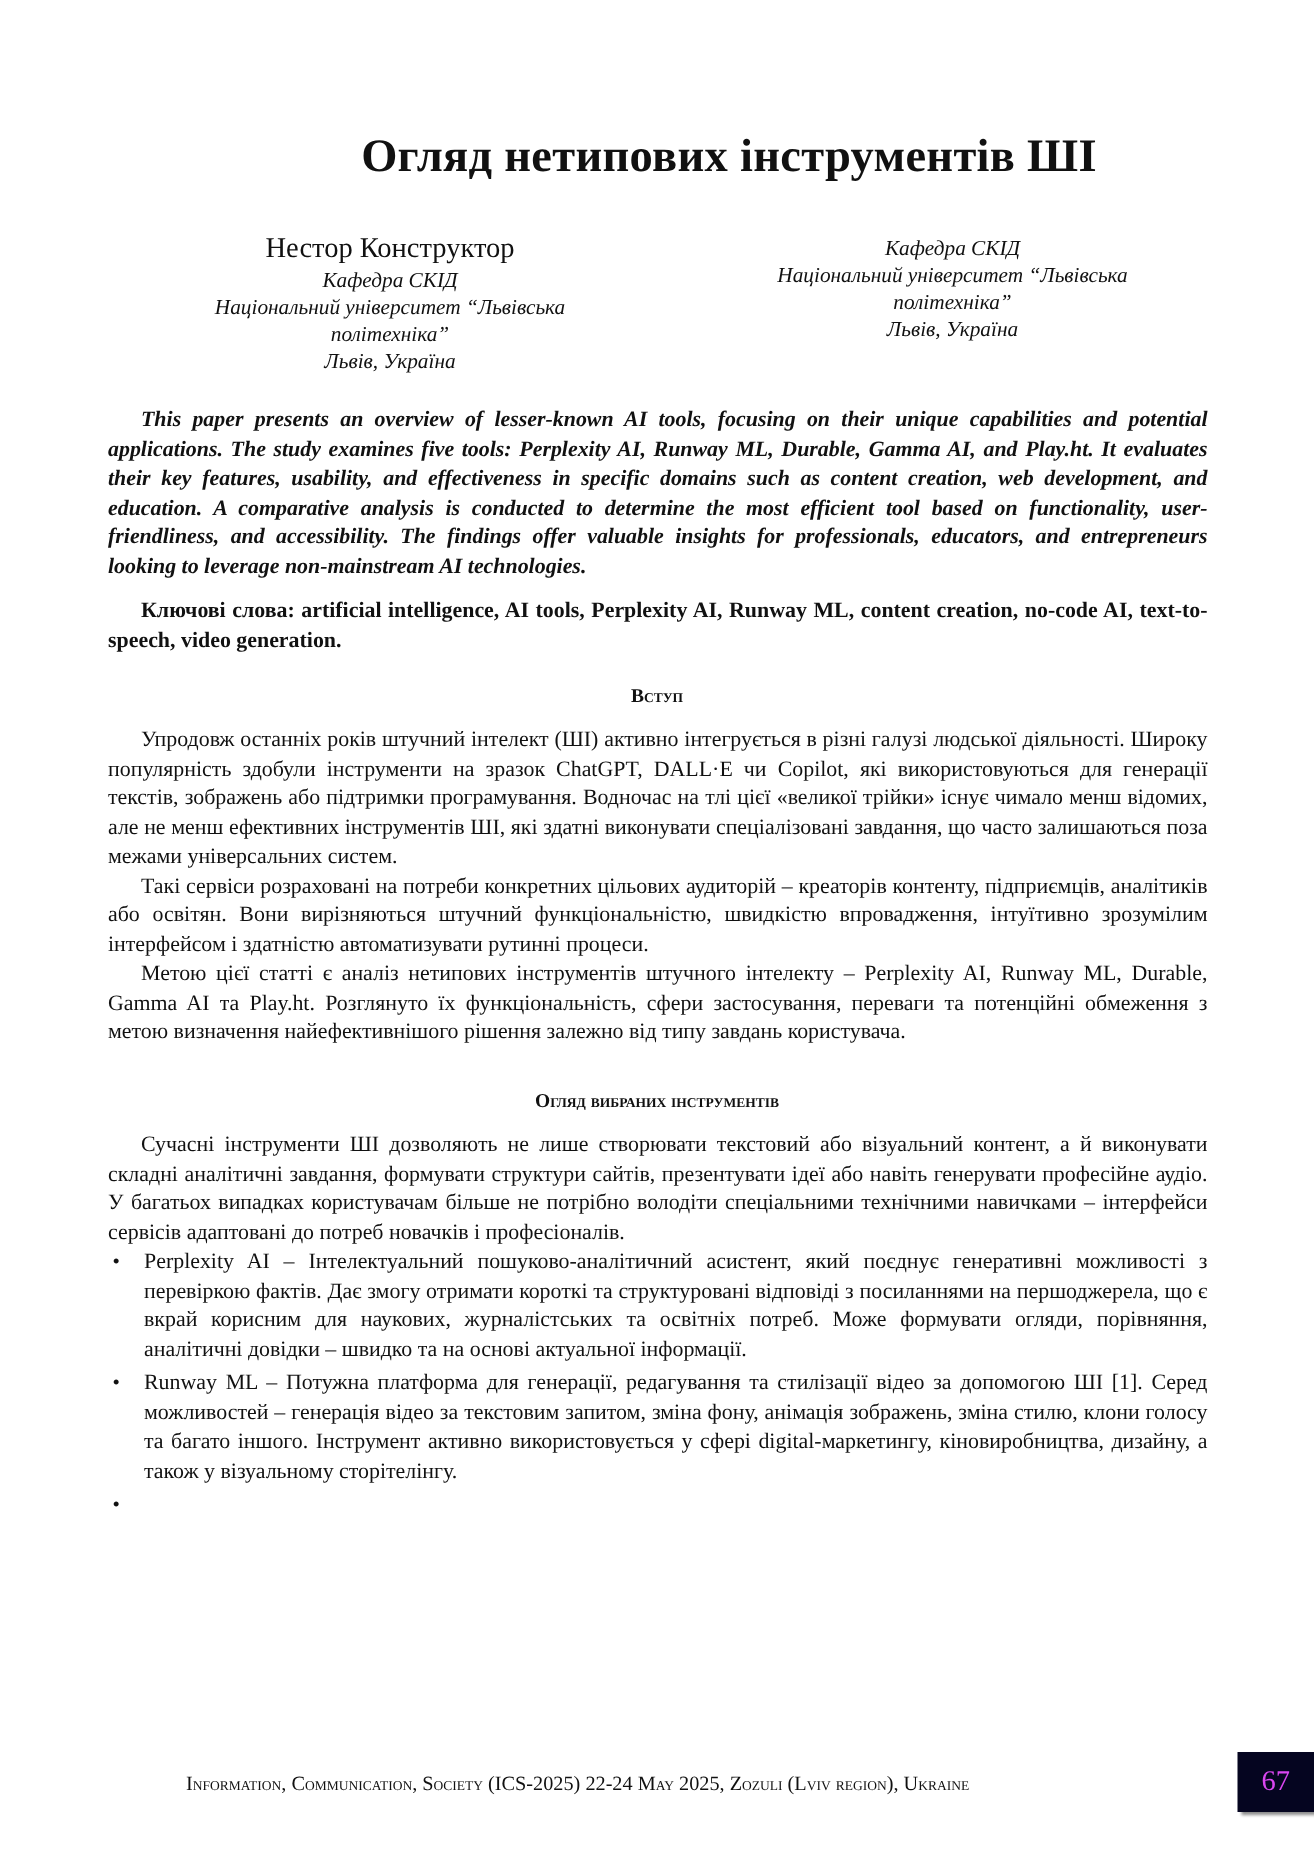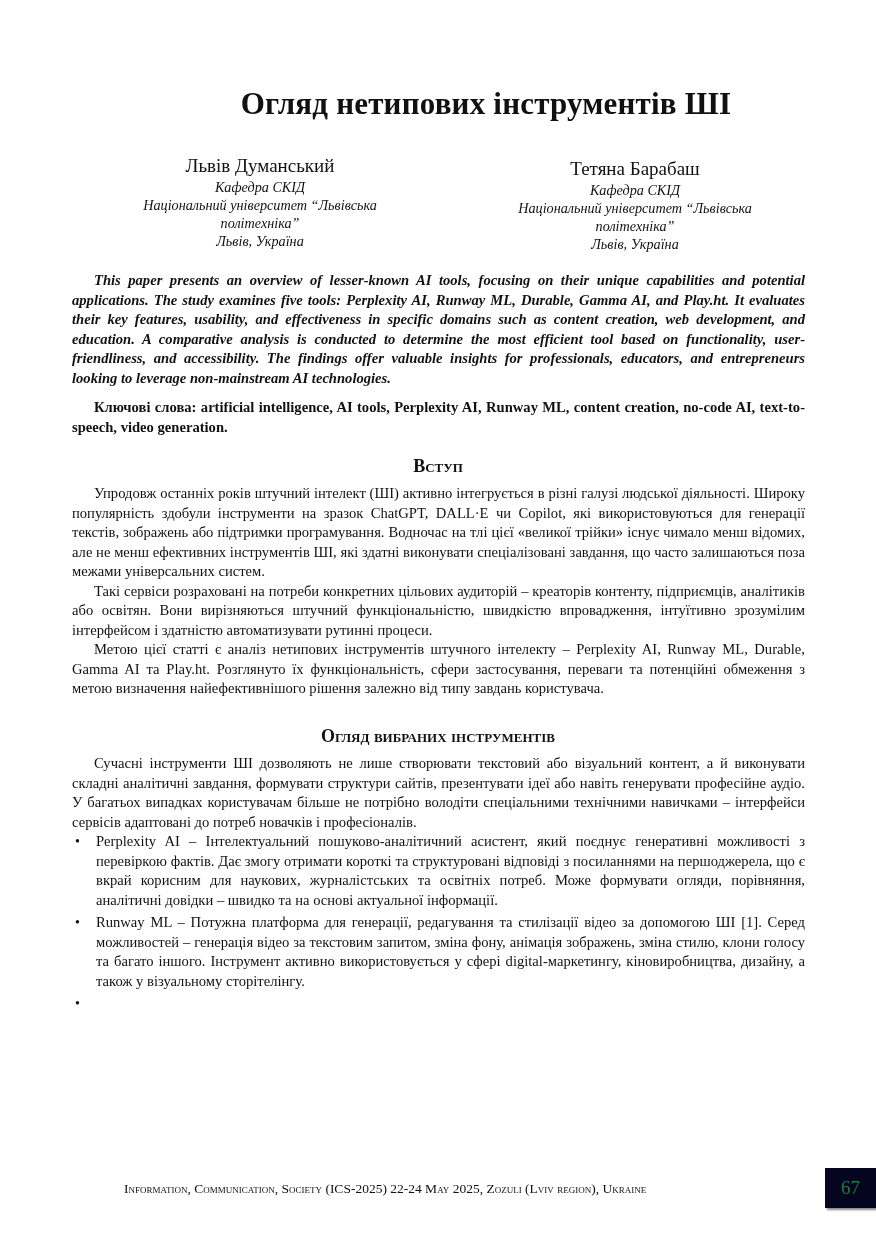--- a/index.html
+++ b/index.html
@@ -13,52 +13,51 @@
   .author .name { font-size: 19px; line-height: 24px; }
   .author .line { font-style: italic; font-size: 14.2px; line-height: 18px; }
   .abstract { position: absolute; top: 271px; left: 72px; width: 733px;
               font-style: italic; font-weight: bold; font-size: 14.6px; line-height: 19.5px;
               text-align: justify; text-indent: 22px; margin: 0; }
   .keywords { position: absolute; top: 398px; left: 72px; width: 733px;
               font-weight: bold; font-size: 14.6px; line-height: 19.5px;
               text-align: justify; text-indent: 22px; margin: 0; }
   .kw-label { font-weight: bold; }
   .section-h { position: absolute; left: 0; width: 876px; text-align: center;
-               font-weight: bold; font-size: 18px; margin: 0; font-variant: small-caps; }
+               font-weight: bold; font-size: 13px; margin: 0; font-variant: small-caps; }
   .section-h.s1 { top: 456px; }
   .section-h.s2 { top: 726px; }
   .body-block { position: absolute; left: 72px; width: 733px; }
   .body-block.b1 { top: 484px; }
   .body-block.b2 { top: 754px; }
   .p { font-size: 14.6px; line-height: 19.5px; text-align: justify; text-indent: 22px; margin: 0; }
   .bullets { list-style: none; padding: 0; margin: 0; }
   .bullets li { position: relative; padding-left: 24px; font-size: 14.6px; line-height: 19.5px;
                 text-align: justify; margin: 0 0 3px 0; }
   .bullets li .bullet { position: absolute; left: 3px; top: 0; font-size: 14px; }
   .footer { position: absolute; top: 1181px; left: 124px; width: 640px;
             font-size: 13.5px; font-variant: small-caps; white-space: nowrap; }
   .page-num { position: absolute; top: 1168px; left: 825px; width: 51px; height: 40px;
-              background: #050520; color: #15803d; font-size: 19px; text-align: center;
+              background: #050520; color: #d946ef; font-size: 19px; text-align: center;
               line-height: 40px; box-shadow: 2px 2px 2px #888; }
 </style>
 </head>
 <body>
 
 <h1 class="title">Огляд нетипових інструментів ШІ</h1>
 
 <div class="author a1">
-  <div class="name">Львів Думанський</div>
+  <div class="name">Нестор Конструктор</div>
   <div class="line">Кафедра СКІД</div>
   <div class="line">Національний університет “Львівська</div>
   <div class="line">політехніка”</div>
   <div class="line">Львів, Україна</div>
 </div>
 
 <div class="author a2">
-  <div class="name">Тетяна Барабаш</div>
   <div class="line">Кафедра СКІД</div>
   <div class="line">Національний університет “Львівська</div>
   <div class="line">політехніка”</div>
   <div class="line">Львів, Україна</div>
 </div>
 
 <p class="abstract">This paper presents an overview of lesser-known AI tools, focusing on their unique capabilities and potential applications. The study examines five tools: Perplexity AI, Runway ML, Durable, Gamma AI, and Play.ht. It evaluates their key features, usability, and effectiveness in specific domains such as content creation, web development, and education. A comparative analysis is conducted to determine the most efficient tool based on functionality, user-friendliness, and accessibility. The findings offer valuable insights for professionals, educators, and entrepreneurs looking to leverage non-mainstream AI technologies.</p>
 
 <p class="keywords"><span class="kw-label">Ключові слова:</span> <span>artificial intelligence, AI tools, Perplexity AI, Runway ML, content creation, no-code AI, text-to-speech, video generation.</span></p>
 

